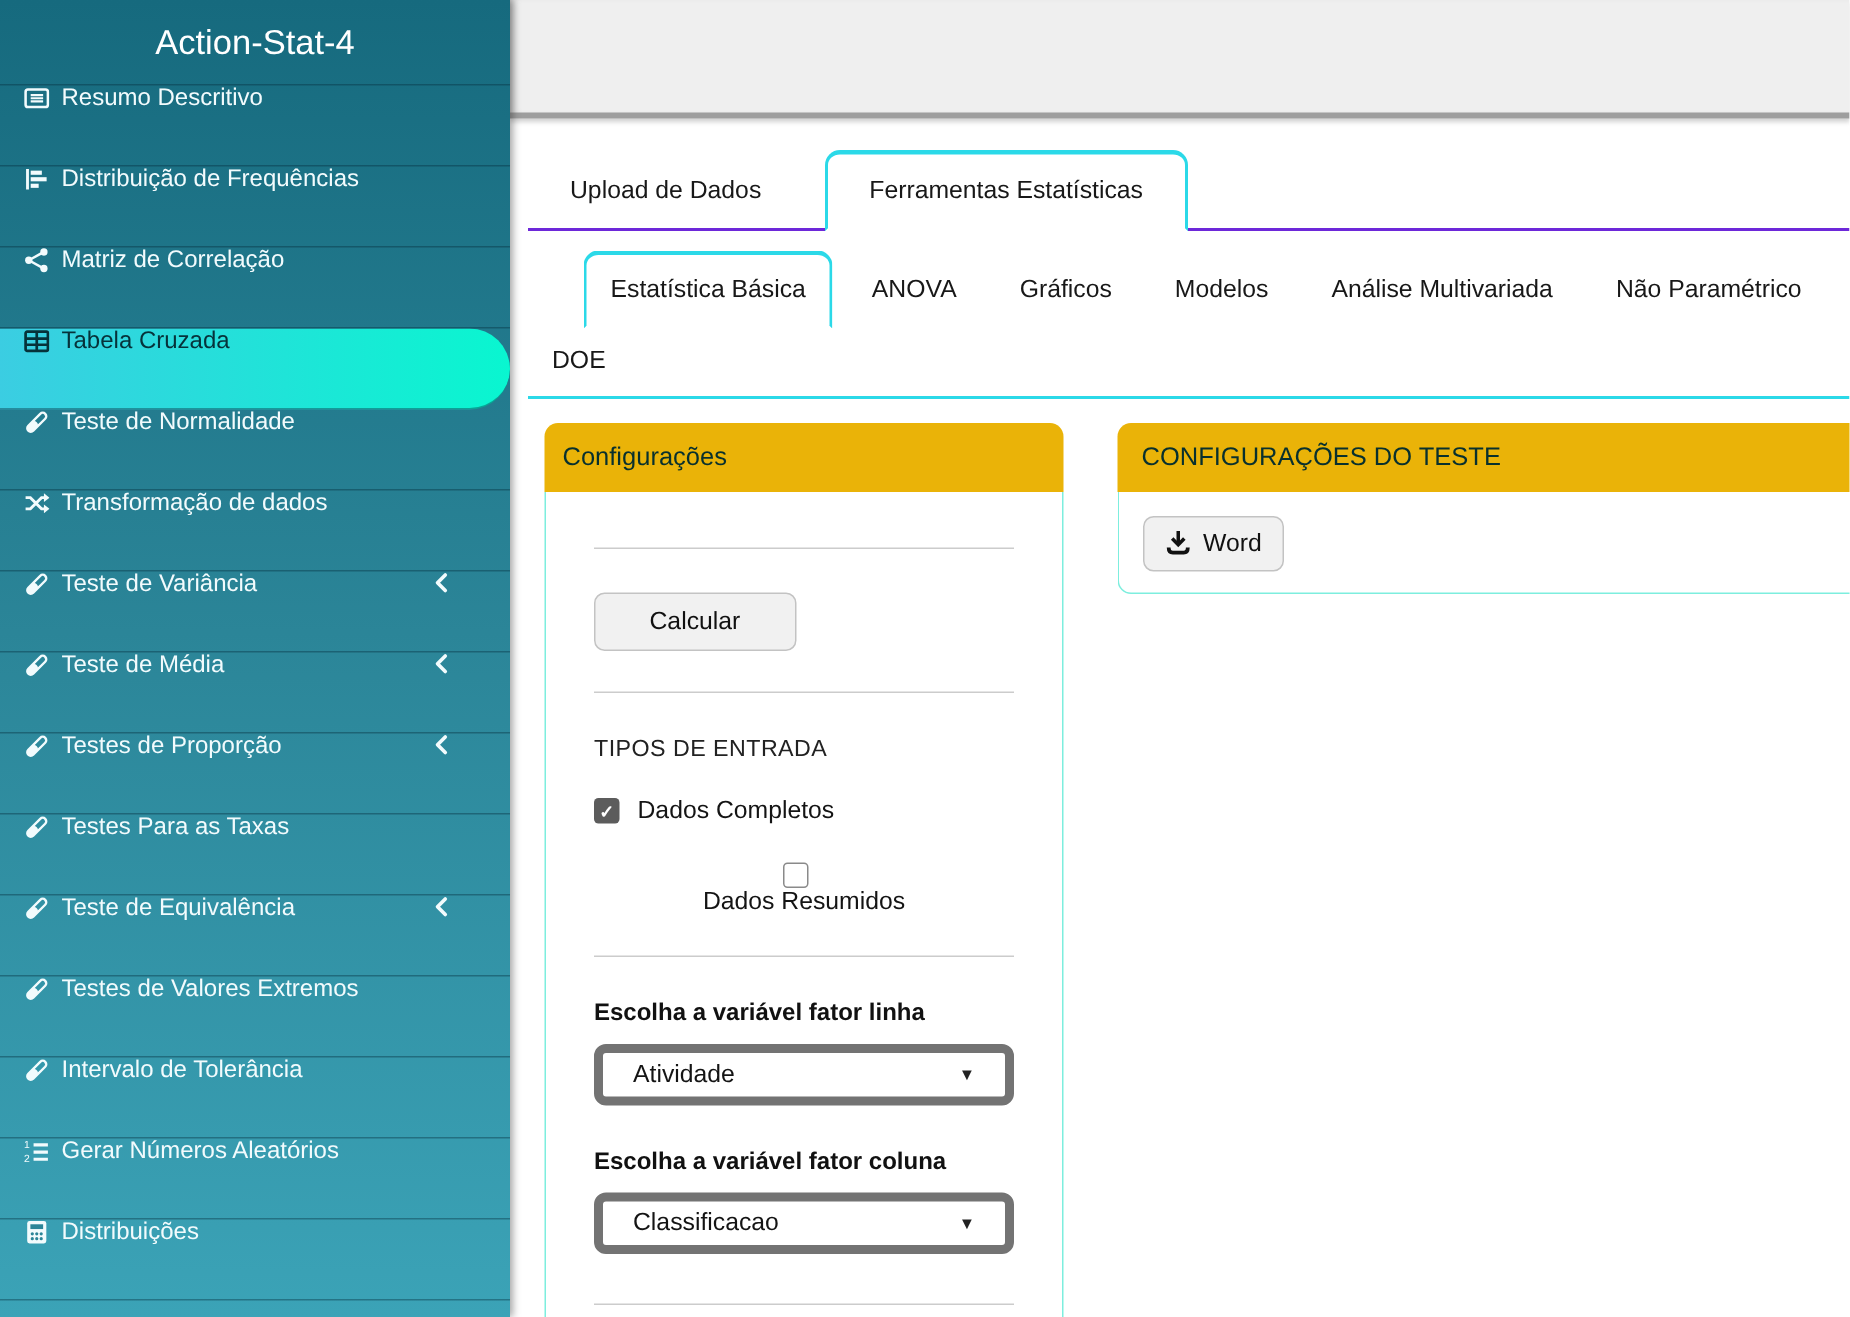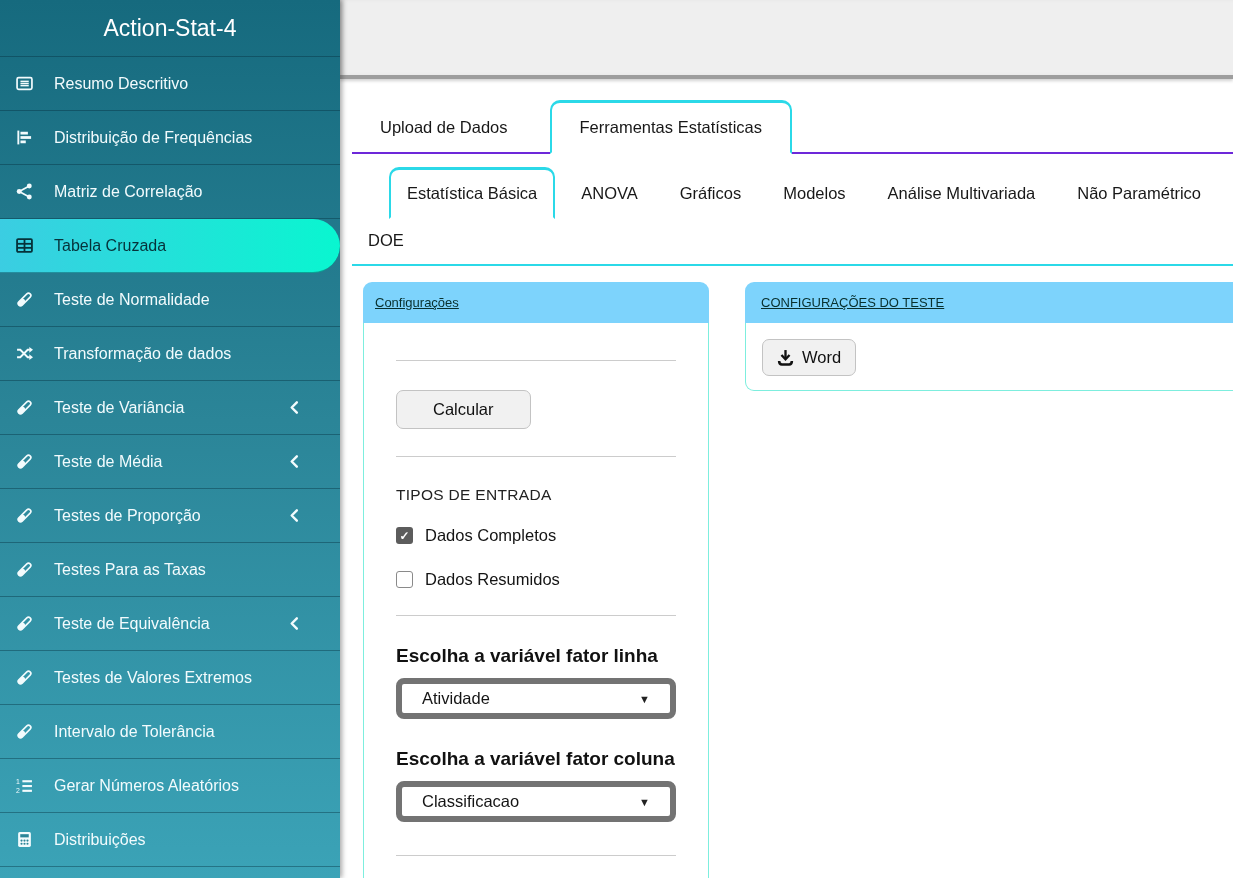--- a/index.html
+++ b/index.html
@@ -5,22 +5,22 @@
   * { margin:0; padding:0; box-sizing:border-box; }
   html,body { width:1233px; height:878px; overflow:hidden; }
   body { position:relative; font-family:"Liberation Sans", sans-serif; background:#ffffff; color:#1b1b1b; }
 
   
   .sidebar { position:absolute; left:0; top:0; width:340px; height:878px;
     background:linear-gradient(180deg,#166a7e 0%, #2b8598 48%, #3ba3b7 100%);
     box-shadow:2px 0 5px rgba(0,0,0,.35); z-index:5; }
   .sidebar-title { height:57px; display:flex; align-items:center; justify-content:center;
     color:#ffffff; font-size:23px; border-bottom:1px solid rgba(5,45,60,.40); }
-  .nav-item { height:54px; display:flex; align-items:center; padding:0 16px;
-    color:#f2fbfd; font-size:16px; border-bottom:1px solid rgba(5,45,60,.40); cursor:pointer;gap:13px; }
+  .nav-item { height:54px; display:flex; align-items:flex-start; padding:0 16px;
+    color:#f2fbfd; font-size:16px; border-bottom:1px solid rgba(5,45,60,.40); cursor:pointer; }
   .nav-item .icon { width:25px; display:flex; align-items:center; flex:0 0 auto; }
   .nav-item .label { white-space:nowrap; }
   .nav-item .chevron { margin-left:auto; margin-right:22px; display:flex; }
   .nav-item.active { background:linear-gradient(90deg,#3bcde2 0%, #09f6d0 100%);
     color:#06323a; border-radius:0 30px 30px 0; }
 
   
   .topbar { position:absolute; left:340px; top:0; width:893px; height:79px;
     background:#efefef; border-bottom:4px solid #9e9e9e;
     box-shadow:0 2px 3px rgba(0,0,0,.18), inset 5px 0 6px -4px rgba(0,0,0,.22); }
@@ -35,50 +35,50 @@
 
   .subtabs { display:flex; flex-wrap:wrap; margin:13px 0 0 12px; border-bottom:2px solid #2bd9e8; align-items:flex-end; }
   .subtab { padding:14px 16px; margin-right:10px; font-size:16.5px; color:#181818; cursor:pointer; white-space:nowrap; }
   .subtab.active { border:2px solid #2bd9e8; border-top-width:3px; border-bottom:2px solid #ffffff;
     border-radius:10px 10px 0 0; margin-bottom:-2px; background:#fff;margin-left:37px; }
   .subtab-break { flex-basis:100%; height:0; }
 
   
   .panels { display:flex; align-items:flex-start; gap:36px; margin:16px 0 0 23px; }
   .card { display:flex; flex-direction:column; }
-  .card-header { background:#7dd3fc; border-radius:9px 9px 0 0; padding:13px 14px 13px 12px;
-    font-size:13px; color:#08302e;text-decoration:underline; }
+  .card-header { background:#eab308; border-radius:9px 9px 0 0; padding:13px 14px 13px 12px;
+    font-size:17px; color:#08302e; }
   .card-body { background:#fff; border:1px solid #7deede; border-top:none; }
 
   .card-left { width:346px; flex:0 0 auto; }
   .card-left .card-body { padding:0 32px 60px 32px; min-height:545px; }
 
   .card-right { flex:1 1 auto; margin-right:-8px; }
   .card-right .card-body { padding:16px 16px 14px 16px; border-radius:0 0 0 9px; }
   .card-right .card-header { padding-left:16px; border-radius:9px 0 0 0; }
 
   hr.rule { border:none; border-top:1px solid #cccccc; }
   .hr-1 { margin-top:37px; } .hr-2 { margin-top:27px; } .hr-3 { margin-top:26px; } .hr-4 { margin-top:33px; }
 
-  .btn { display:inline-flex; align-items:center; gap:8px; background:#f1f1f1; border:1px solid #c3c3c3;
+  .btn { display:inline-flex; align-items:flex-start; gap:8px; background:#f1f1f1; border:1px solid #c3c3c3;
     border-radius:7px; font-size:16.5px; color:#111; cursor:pointer; font-family:inherit; }
   .btn-calc { margin-top:29px; padding:9px 36px; }
   .btn-word { padding:8px 14px; }
 
   .section-heading { margin-top:29px; font-size:15.5px; color:#222; letter-spacing:.3px; }
 
   .check-row { display:flex; align-items:center; margin-top:22px; cursor:pointer; }
-  .check-row + .check-row { margin-top:25px; }
+  .check-row + .check-row { margin-top:25px;flex-direction:column; }
   .checkbox { width:17px; height:17px; border-radius:3px; margin-right:12px; flex:0 0 auto;
     display:flex; align-items:center; justify-content:center; }
   .checkbox.checked { background:#5c5c5c; color:#fff; font-size:12px; font-weight:bold; }
   .checkbox.unchecked { background:#fff; border:1.5px solid #8a8a8a; }
   .check-label { font-size:16.5px; color:#141414; }
 
-  .field-label { margin-top:29px; font-size:19px; font-weight:bold; color:#111; }
+  .field-label { margin-top:29px; font-size:16px; font-weight:bold; color:#111; }
   .select { margin-top:11px; height:41px; border:6px solid #737373; border-radius:8px;
     display:flex; align-items:center; justify-content:space-between; padding:0 20px;
     font-size:16.5px; color:#141414; cursor:pointer; background:#fff; }
   .select .caret { font-size:11px; color:#222; }
 
   svg { display:block; }
 </style>
 </head>
 <body>
 

